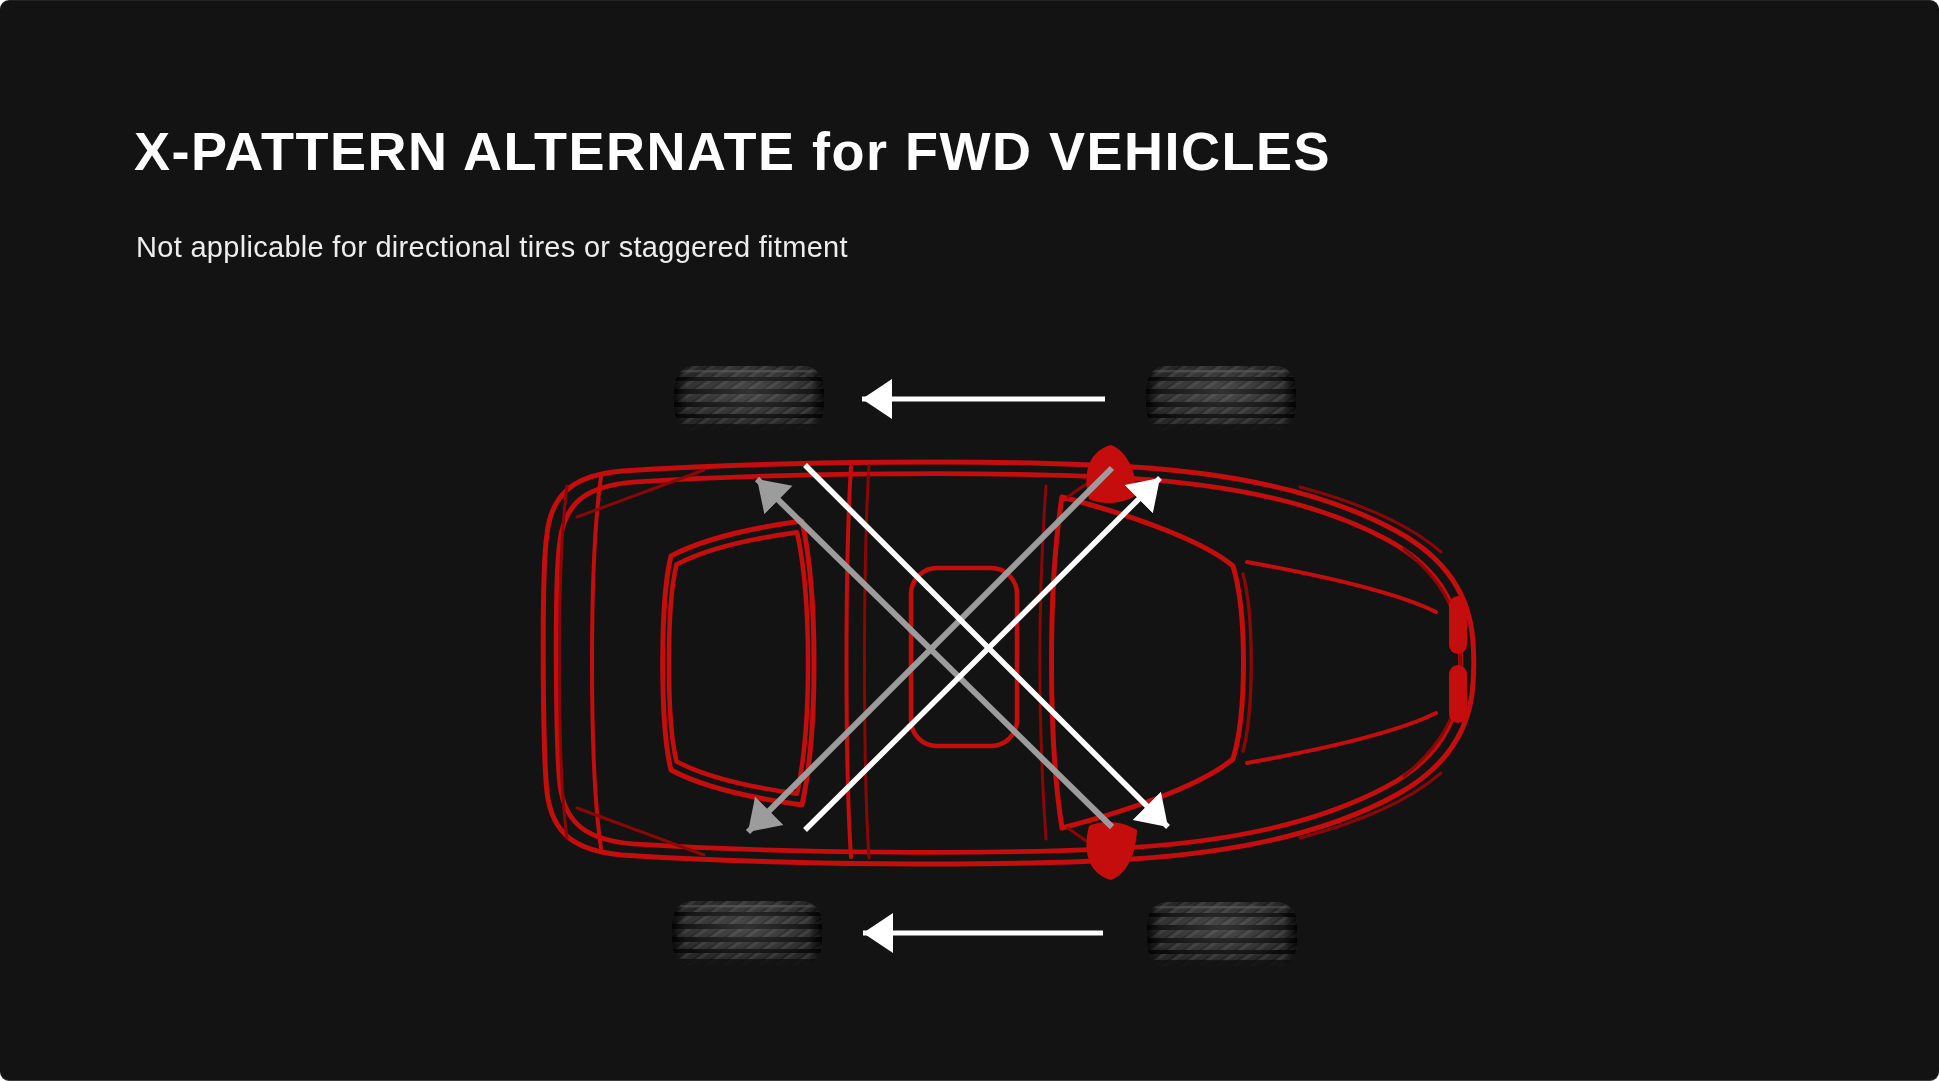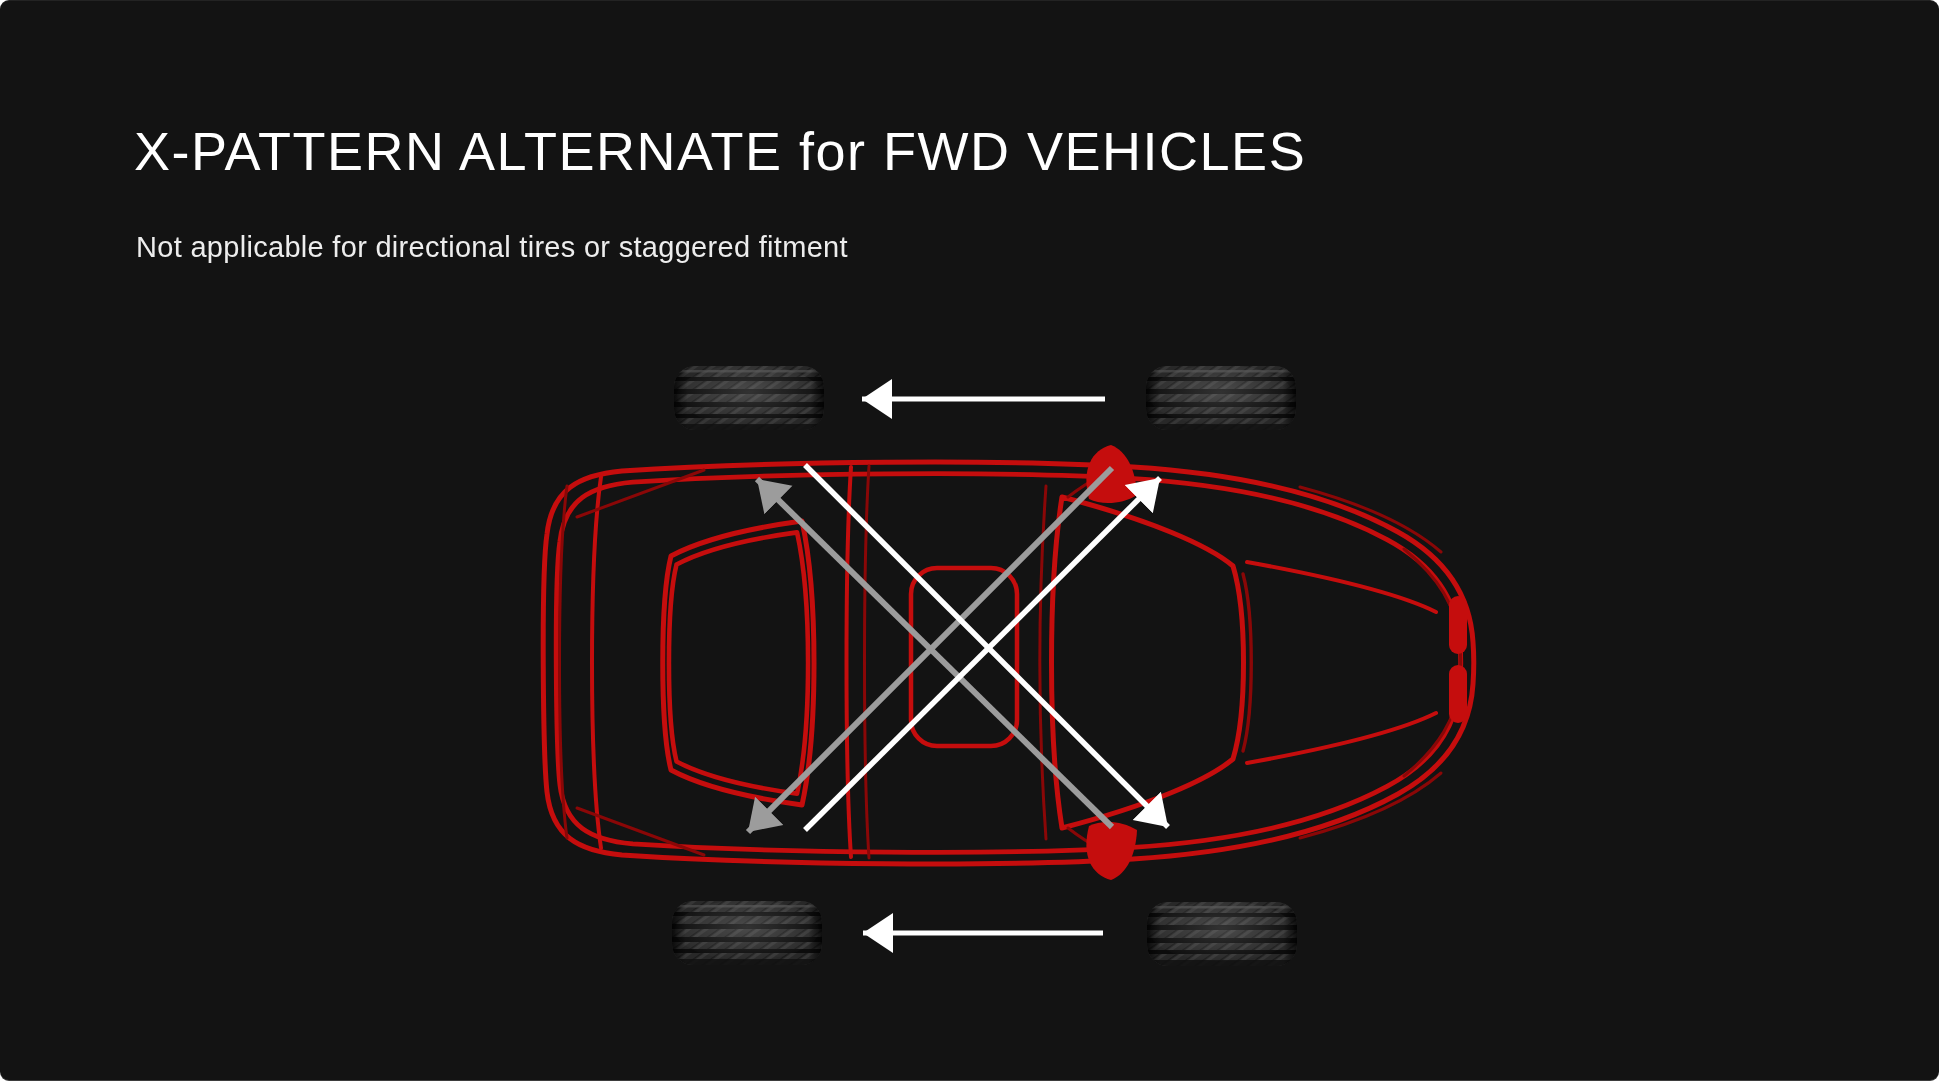--- a/index.html
+++ b/index.html
@@ -13,21 +13,21 @@
     --arrow-gray:#9c9c9c;
     --tire-base:#262626;
   }
   *{margin:0;padding:0;box-sizing:border-box;}
   html,body{width:1939px;height:1081px;background:var(--page-bg);overflow:hidden;}
   .screen{position:relative;width:1939px;height:1081px;background:var(--page-bg);
           font-family:"Liberation Sans", sans-serif;}
   .card{position:absolute;inset:0;background:var(--card-bg);border-radius:9px;
         box-shadow:inset 0 1px 0 rgba(255,255,255,.07), inset 0 -1px 0 rgba(255,255,255,.18);}
   .title{position:absolute;left:134px;top:124px;color:var(--title-color);
-         font-size:54px;font-weight:400;letter-spacing:1.5px;line-height:1;white-space:nowrap;}
+         font-size:54px;font-weight:700;letter-spacing:1.5px;line-height:1;white-space:nowrap;}
   .subtitle{position:absolute;left:136px;top:233px;color:var(--subtitle-color);
             font-size:29px;font-weight:400;letter-spacing:.3px;line-height:1;white-space:nowrap;}
   svg.diagram{position:absolute;inset:0;width:1939px;height:1081px;display:block;}
   .stroke-red{stroke:var(--car-red);fill:none;stroke-linecap:round;stroke-linejoin:round;}
   .stroke-red-dk{stroke:var(--car-red-dark);fill:none;stroke-linecap:round;stroke-linejoin:round;}
   .fill-red{fill:var(--car-red);stroke:none;}
   .line-white{stroke:var(--arrow-white);fill:none;}
   .line-gray{stroke:var(--arrow-gray);fill:none;}
   .head-white{fill:var(--arrow-white);}
   .head-gray{fill:var(--arrow-gray);}

